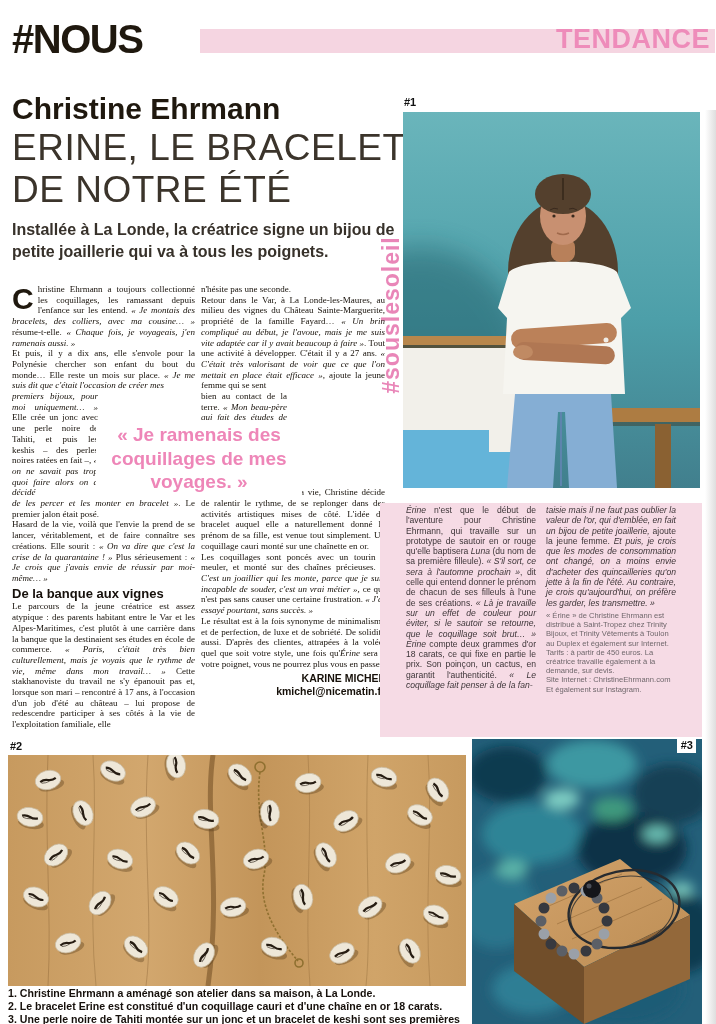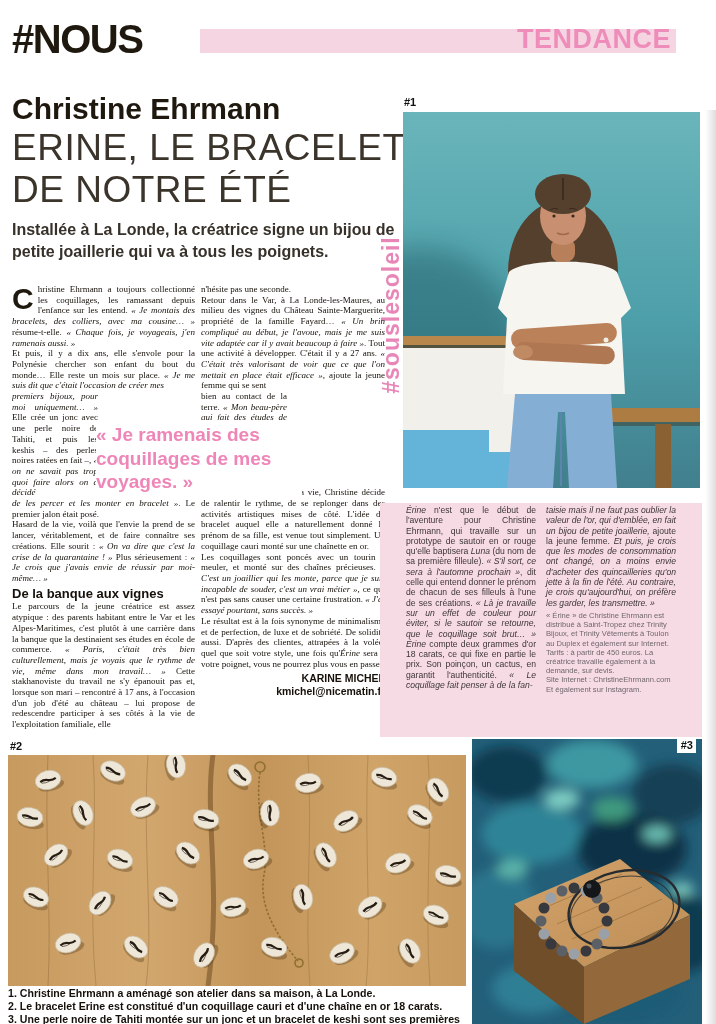--- a/index.html
+++ b/index.html
@@ -3,21 +3,21 @@
 <meta charset="utf-8">
 <style>
   html,body{margin:0;padding:0;background:#8a8a8a;}
   .page{position:relative;width:716px;height:1024px;background:#ffffff;margin:0 auto;
         font-family:"Liberation Sans",sans-serif;overflow:hidden;color:#16100b;}
   i{font-style:italic;}
 
   
   .masthead{position:absolute;left:12px;top:17px;font-size:40px;font-weight:800;
             letter-spacing:-1.5px;color:#1f180e;}
-  .band{position:absolute;left:200px;top:29px;width:476px;height:24px;background:#f5d5e1;}
+  .band{position:absolute;left:200px;top:29px;width:476px;height:24px;background:#f5d5e1;padding-left:39px;}
   .tendance{position:absolute;right:5px;top:-5px;font-size:27px;font-weight:800;
             color:#ee8cba;letter-spacing:.5px;}
 
   
   .h-name{position:absolute;left:12px;top:92px;font-size:30px;font-weight:800;color:#1f180e;}
   .h-title{position:absolute;left:12px;top:127px;font-size:37px;line-height:42px;
            font-weight:400;color:#3b342b;letter-spacing:.5px;}
   .standfirst{position:absolute;left:12px;top:219px;width:392px;font-size:16px;
               line-height:21.5px;font-weight:700;color:#37312a;}
 
@@ -40,21 +40,21 @@
   .narrow1{width:86px;}
   .narrow2{width:86px;margin-left:98px;}
   .dropcap{float:left;font-family:"Liberation Sans",sans-serif;font-weight:800;
            font-size:30px;line-height:25px;padding:2px 4px 0 0;color:#1f180e;}
   .subhead{font-family:"Liberation Sans",sans-serif;font-weight:800;font-size:13px;
            margin:5px 0 2px;color:#16100b;text-align:left;}
   .byline{font-family:"Liberation Sans",sans-serif;font-weight:800;font-size:10.5px;
           line-height:13px;text-align:right;margin-top:3px;}
 
   .pullquote{position:absolute;left:96px;top:420px;width:206px;background:#fff;
-             font-size:19px;line-height:23.5px;font-weight:800;
+             text-align:center;font-size:19px;line-height:23.5px;font-weight:800;
              color:#ee86b8;padding:3px 0;}
 
   
   .pinkbox{position:absolute;left:380px;top:503px;width:322px;height:234px;
            background:#f6dbe5;overflow:hidden;}
   .pinkbox-title{margin:10px 0 6px;text-align:center;font-size:21px;color:#ea7fb4;
                  font-weight:800;}
   .boxcols{display:flex;gap:10px;padding:2px 26px 0;}
   .boxcol{width:143px;font-size:8.6px;line-height:10.3px;text-align:justify;color:#3d3538;}
   .boxnote{font-size:7.6px;line-height:9.2px;color:#6f676b;margin-top:3px;text-align:left;}

